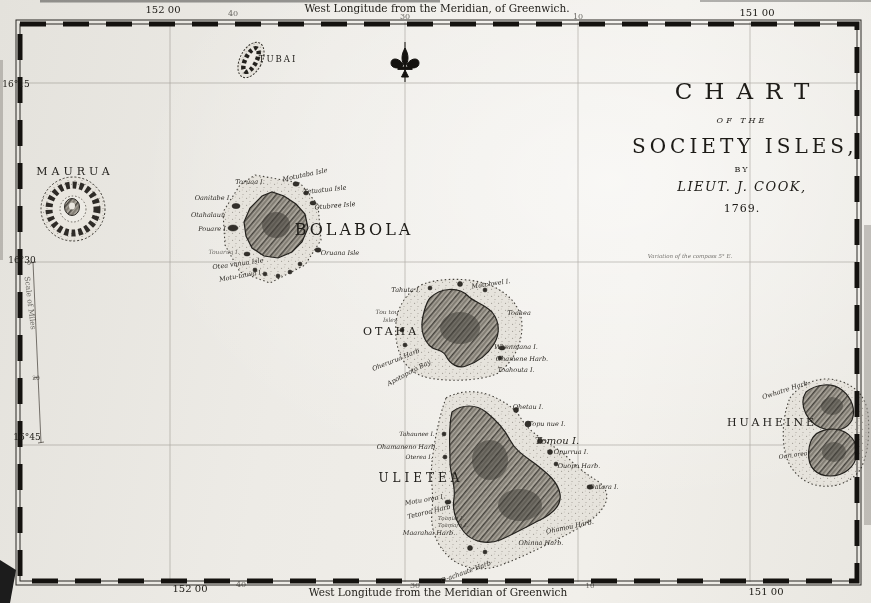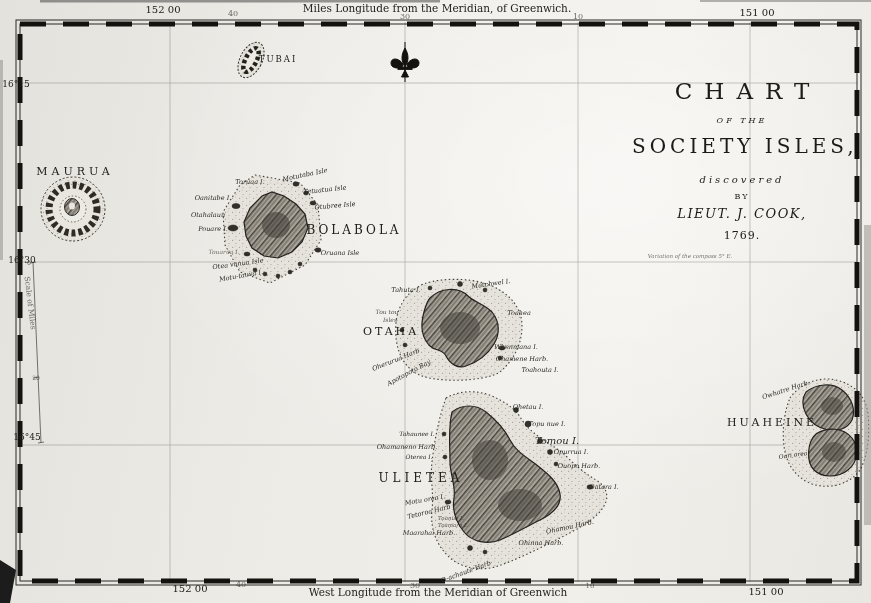--- a/index.html
+++ b/index.html
@@ -161,49 +161,48 @@
       <rect x="40" y="0" width="400" height="2.5" fill="#3a3a38" opacity="0.5"></rect>
       <rect x="700" y="0" width="171" height="2" fill="#4a4a48" opacity="0.4"></rect>
       <rect x="0" y="60" width="3" height="200" fill="#8d8a84" opacity="0.5"></rect>
     </g>
   </svg>
 
   <div class="titleblock">
     <div class="t1">CHART</div>
     <div class="t2">OF THE</div>
     <div class="t3">SOCIETY ISLES,</div>
-    <div class="t4">discovered</div>
     <div class="t5">BY</div>
     <div class="t6">LIEUT. J. COOK,</div>
     <div class="t7">1769.</div>
   </div>
 
   <div class="label-layer" id="label-layer">
       <span class="lbl coord" style="left: 163px; top: 10px; font-size: 10px; transform: translate(-50%, -50%) rotate(0deg);">152 00</span>
       <span class="lbl coord faint" style="left: 233px; top: 14px; font-size: 8px; transform: translate(-50%, -50%) rotate(0deg);">40</span>
-      <span class="lbl coord" style="left: 437px; top: 8px; font-size: 10.5px; transform: translate(-50%, -50%) rotate(0deg);">Miles Longitude from the Meridian, of Greenwich.</span>
+      <span class="lbl coord" style="left: 437px; top: 8px; font-size: 10.5px; transform: translate(-50%, -50%) rotate(0deg);">West Longitude from the Meridian, of Greenwich.</span>
       <span class="lbl coord faint" style="left: 405px; top: 17px; font-size: 8px; transform: translate(-50%, -50%) rotate(0deg);">30</span>
       <span class="lbl coord faint" style="left: 578px; top: 17px; font-size: 8px; transform: translate(-50%, -50%) rotate(0deg);">10</span>
       <span class="lbl coord" style="left: 757px; top: 13px; font-size: 10px; transform: translate(-50%, -50%) rotate(0deg);">151 00</span>
       <span class="lbl coord" style="left: 190px; top: 589px; font-size: 10px; transform: translate(-50%, -50%) rotate(0deg);">152 00</span>
       <span class="lbl coord faint" style="left: 241px; top: 585px; font-size: 8px; transform: translate(-50%, -50%) rotate(0deg);">40</span>
       <span class="lbl coord faint" style="left: 415px; top: 586px; font-size: 8px; transform: translate(-50%, -50%) rotate(0deg);">30</span>
       <span class="lbl coord" style="left: 438px; top: 592px; font-size: 10.5px; transform: translate(-50%, -50%) rotate(0deg);">West Longitude from the Meridian of Greenwich</span>
       <span class="lbl coord faint" style="left: 590px; top: 586px; font-size: 7px; transform: translate(-50%, -50%) rotate(0deg);">10</span>
       <span class="lbl coord" style="left: 766px; top: 592px; font-size: 10px; transform: translate(-50%, -50%) rotate(0deg);">151 00</span>
       <span class="lbl coord" style="left: 16px; top: 84px; font-size: 9px; transform: translate(-50%, -50%) rotate(0deg);">16°15</span>
       <span class="lbl coord" style="left: 22px; top: 260px; font-size: 9px; transform: translate(-50%, -50%) rotate(0deg);">16°30</span>
       <span class="lbl coord" style="left: 27px; top: 437px; font-size: 9px; transform: translate(-50%, -50%) rotate(0deg);">16°45</span>
       <span class="lbl coord faint" style="left: 30px; top: 303px; font-size: 7.5px; transform: translate(-50%, -50%) rotate(83deg);">Scale of Miles</span>
       <span class="lbl coord faint" style="left: 29px; top: 263px; font-size: 6px; transform: translate(-50%, -50%) rotate(0deg);">0</span>
       <span class="lbl coord faint" style="left: 36px; top: 378px; font-size: 6px; transform: translate(-50%, -50%) rotate(0deg);">20</span>
       <span class="lbl faint" style="left: 690px; top: 257px; font-size: 5.5px; transform: translate(-50%, -50%) rotate(0deg);">Variation of the compass 5° E.</span>
       <span class="lbl caps" style="left: 75px; top: 171px; font-size: 11px; letter-spacing: 4px; transform: translate(-50%, -50%) rotate(0deg);">MAURUA</span>
       <span class="lbl caps" style="left: 278px; top: 59px; font-size: 8.5px; letter-spacing: 2px; transform: translate(-50%, -50%) rotate(0deg);">TUBAI</span>
-      <span class="lbl caps" style="left: 354px; top: 230px; font-size: 12px; letter-spacing: 3px; transform: translate(-50%, -50%) rotate(0deg);">BOLABOLA</span>
+      <span class="lbl caps" style="left: 354px; top: 230px; font-size: 16px; letter-spacing: 3px; transform: translate(-50%, -50%) rotate(0deg);">BOLABOLA</span>
       <span class="lbl caps" style="left: 391px; top: 331px; font-size: 11px; letter-spacing: 3px; transform: translate(-50%, -50%) rotate(0deg);">OTAHA</span>
       <span class="lbl caps" style="left: 421px; top: 478px; font-size: 12px; letter-spacing: 4px; transform: translate(-50%, -50%) rotate(0deg);">ULIETEA</span>
       <span class="lbl caps" style="left: 772px; top: 422px; font-size: 11px; letter-spacing: 3px; transform: translate(-50%, -50%) rotate(0deg);">HUAHEINE</span>
       <span class="lbl " style="left: 250px; top: 182px; font-size: 6.5px; transform: translate(-50%, -50%) rotate(0deg);">Toruaa I.</span>
       <span class="lbl " style="left: 305px; top: 175px; font-size: 6.5px; transform: translate(-50%, -50%) rotate(-12deg);">Motutaba Isle</span>
       <span class="lbl " style="left: 325px; top: 190px; font-size: 6.5px; transform: translate(-50%, -50%) rotate(-6deg);">Tetuatua Isle</span>
       <span class="lbl " style="left: 335px; top: 206px; font-size: 6.5px; transform: translate(-50%, -50%) rotate(-5deg);">Otubree Isle</span>
       <span class="lbl " style="left: 213px; top: 198px; font-size: 6.5px; transform: translate(-50%, -50%) rotate(0deg);">Oanitabe I.</span>
       <span class="lbl " style="left: 208px; top: 215px; font-size: 6.5px; transform: translate(-50%, -50%) rotate(0deg);">Otahalauu</span>
       <span class="lbl " style="left: 213px; top: 229px; font-size: 6.5px; transform: translate(-50%, -50%) rotate(0deg);">Pouare I.</span>
@@ -213,21 +212,21 @@
       <span class="lbl " style="left: 340px; top: 253px; font-size: 6.5px; transform: translate(-50%, -50%) rotate(0deg);">Oruana Isle</span>
       <span class="lbl " style="left: 406px; top: 290px; font-size: 6.5px; transform: translate(-50%, -50%) rotate(0deg);">Tahuta I.</span>
       <span class="lbl " style="left: 491px; top: 284px; font-size: 6.5px; transform: translate(-50%, -50%) rotate(-8deg);">Matchwel I.</span>
       <span class="lbl tiny" style="left: 387px; top: 312px; font-size: 6px; transform: translate(-50%, -50%) rotate(0deg);">Tou tou</span>
       <span class="lbl tiny" style="left: 390px; top: 320px; font-size: 6px; transform: translate(-50%, -50%) rotate(0deg);">Isles</span>
       <span class="lbl " style="left: 519px; top: 313px; font-size: 6.5px; transform: translate(-50%, -50%) rotate(0deg);">Toahea</span>
       <span class="lbl " style="left: 396px; top: 360px; font-size: 6.5px; transform: translate(-50%, -50%) rotate(-22deg);">Oherurua Harb</span>
       <span class="lbl " style="left: 409px; top: 373px; font-size: 6.5px; transform: translate(-50%, -50%) rotate(-28deg);">Apotopoto Bay</span>
       <span class="lbl " style="left: 516px; top: 347px; font-size: 6.5px; transform: translate(-50%, -50%) rotate(0deg);">Whenmana I.</span>
       <span class="lbl " style="left: 522px; top: 359px; font-size: 6.5px; transform: translate(-50%, -50%) rotate(0deg);">Ohamene Harb.</span>
-      <span class="lbl " style="left: 540px; top: 370px; font-size: 6.5px; transform: translate(-50%, -50%) rotate(0deg);">Toahouta I.</span>
+      <span class="lbl " style="left: 516px; top: 370px; font-size: 6.5px; transform: translate(-50%, -50%) rotate(0deg);">Toahouta I.</span>
       <span class="lbl " style="left: 528px; top: 407px; font-size: 6.5px; transform: translate(-50%, -50%) rotate(0deg);">Ohetau I.</span>
       <span class="lbl " style="left: 547px; top: 424px; font-size: 6.5px; transform: translate(-50%, -50%) rotate(0deg);">Topu nue I.</span>
       <span class="lbl " style="left: 557px; top: 441px; font-size: 10px; transform: translate(-50%, -50%) rotate(0deg);">Tomou I.</span>
       <span class="lbl " style="left: 571px; top: 452px; font-size: 6.5px; transform: translate(-50%, -50%) rotate(0deg);">Opurrua I.</span>
       <span class="lbl " style="left: 579px; top: 466px; font-size: 6.5px; transform: translate(-50%, -50%) rotate(0deg);">Ouopo Harb.</span>
       <span class="lbl " style="left: 604px; top: 487px; font-size: 6.5px; transform: translate(-50%, -50%) rotate(0deg);">Oatara I.</span>
       <span class="lbl " style="left: 417px; top: 434px; font-size: 6px; transform: translate(-50%, -50%) rotate(0deg);">Tahaunee I.</span>
       <span class="lbl " style="left: 407px; top: 447px; font-size: 6.5px; transform: translate(-50%, -50%) rotate(0deg);">Ohamaneno Harb.</span>
       <span class="lbl " style="left: 419px; top: 457px; font-size: 6px; transform: translate(-50%, -50%) rotate(0deg);">Oterea I.</span>
       <span class="lbl " style="left: 425px; top: 500px; font-size: 6.5px; transform: translate(-50%, -50%) rotate(-10deg);">Motu orea I.</span>

